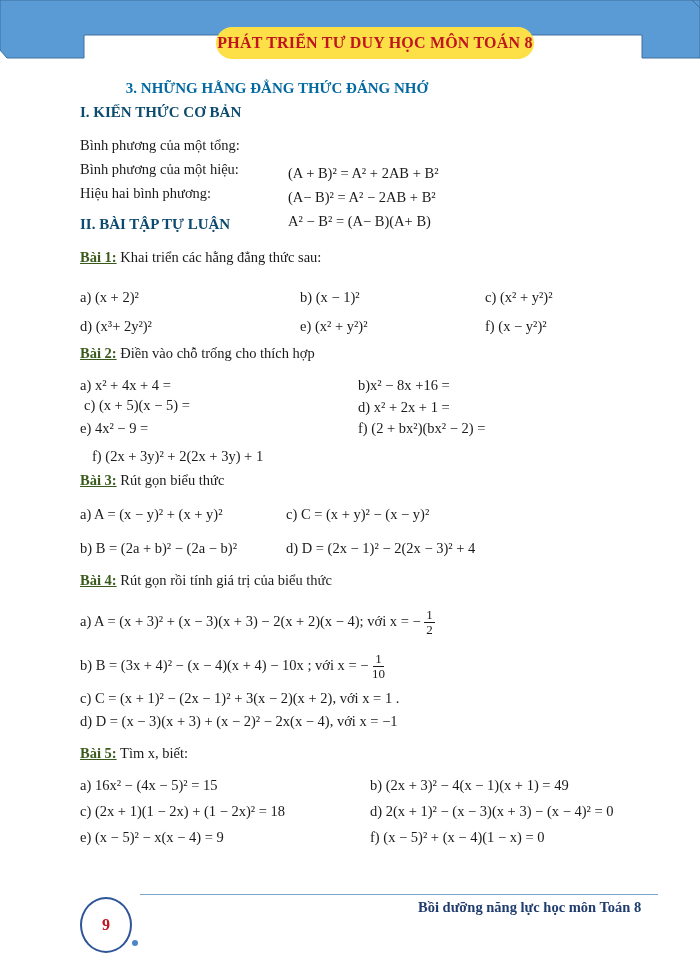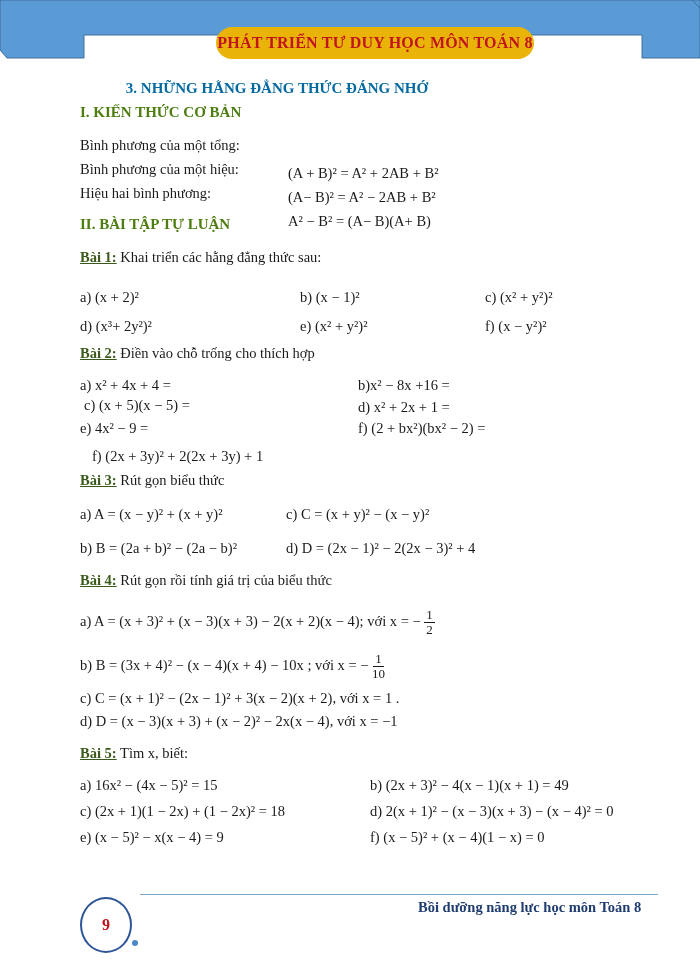--- a/index.html
+++ b/index.html
@@ -1,24 +1,24 @@
 <!DOCTYPE html>
 <html><head>
 <meta charset="utf-8">
 <style>
   html, body { margin:0; padding:0; }
   body { width:700px; height:960px; background:#ffffff; position:relative; overflow:hidden;
          font-family:"Liberation Serif", serif; color:#1a1a1a; }
   .banner-svg { position:absolute; left:0; top:0; }
-  .header-title { position:absolute; left:216px; top:27px; width:318px; height:32px; background:#eab308;
+  .header-title { position:absolute; left:216px; top:27px; width:318px; height:32px; background:#fde047;
                   border-radius:16px; color:#c0141e; font-weight:bold; font-size:16px;
                   display:flex; align-items:center; justify-content:center; letter-spacing:0.2px; }
   .chapter-title { position:absolute; left:0; width:554px; top:80px; text-align:center; color:#0369a1;
                    font-weight:bold; font-size:15px; }
-  .sec-title { position:absolute; left:80px; color:#4d7c0f; font-weight:bold; font-size:15px; }
+  .sec-title { position:absolute; left:80px; color:#0c4a6e; font-weight:bold; font-size:15px; }
   .line { position:absolute; font-size:14.5px; white-space:nowrap; }
   .math { font-family:"Liberation Serif", serif;margin-top:28px; }
   .bai-label { color:#3a5a1c; font-weight:bold; text-decoration:underline; }
   .footer-line { position:absolute; left:140px; top:894px; width:518px; height:1px; background:#7ea6c8; }
   .footer-text { position:absolute; left:418px; top:899px; font-weight:bold;
                  color:#1f3c6e; font-size:14.5px; }
   .page-circle { position:absolute; left:80px; top:897px; width:48px; height:52px; border:2px solid #2e5597;
                  border-radius:50%; display:flex; align-items:center; justify-content:center;
                  color:#c0141e; font-weight:bold; font-size:16px; }
   .page-dot { position:absolute; left:132px; top:940px; width:6px; height:6px; border-radius:50%; background:#4a86c8; }

